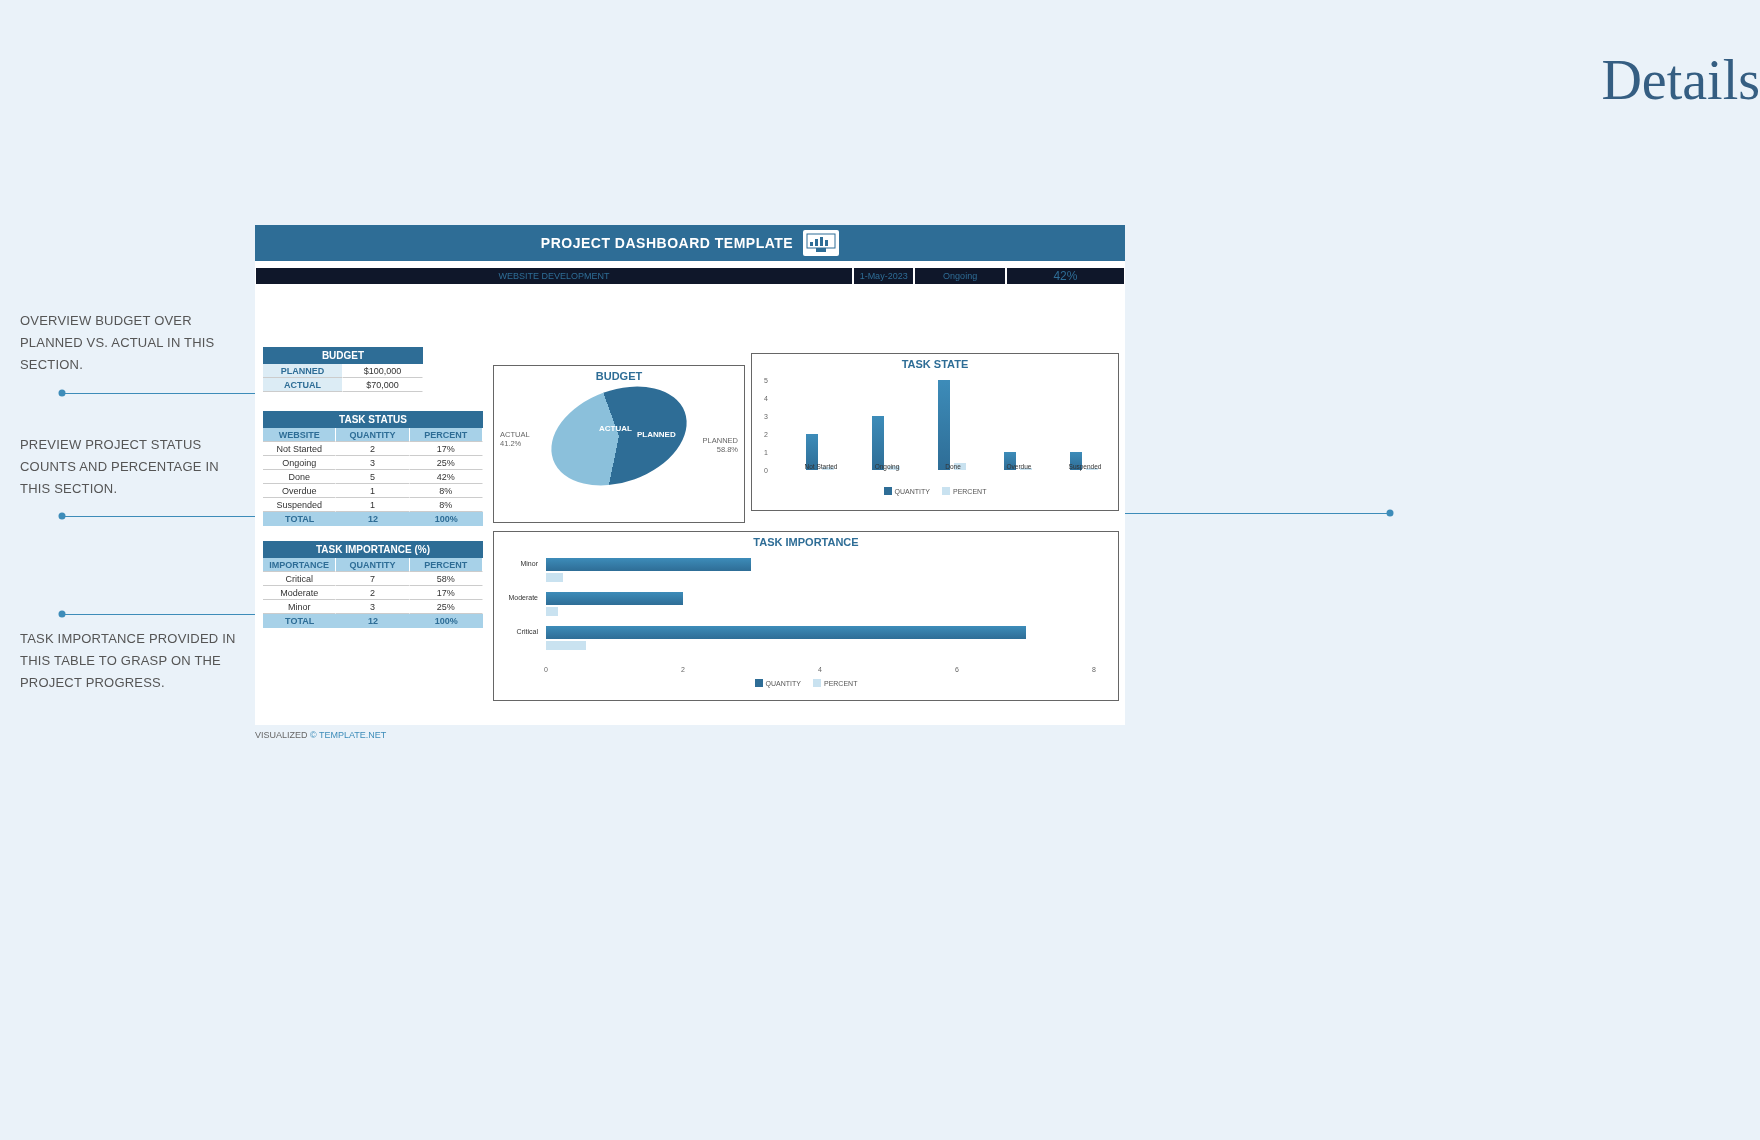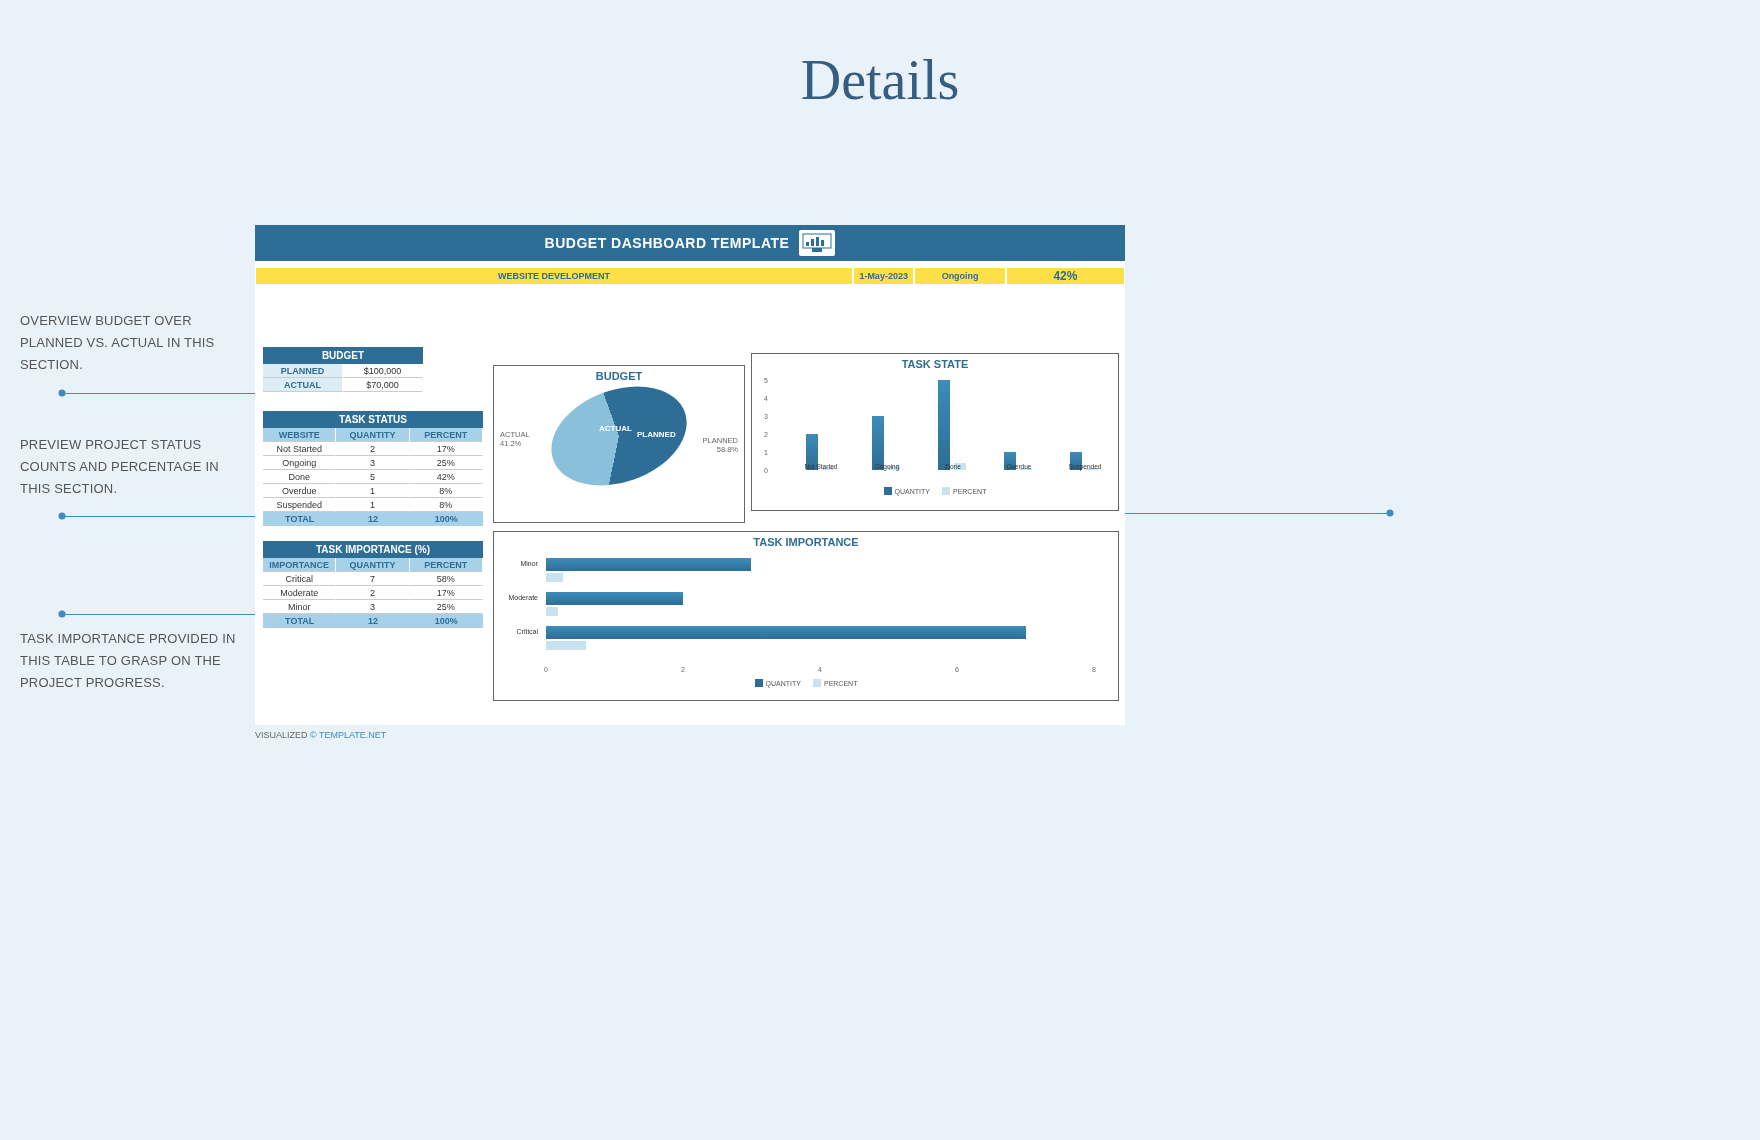--- a/index.html
+++ b/index.html
@@ -1,28 +1,28 @@
 <!DOCTYPE html>
 <html><head>
 <meta charset="utf-8">
 <style>
 html,body{margin:0;padding:0;background:#eaf2f9;font-family:Arial,Helvetica,sans-serif;width:1760px;height:1140px;overflow:hidden}
 .page{position:relative;width:1760px;height:1140px}
-.title{text-align:center;font-family:Georgia,'Times New Roman',serif;font-size:56px;color:#355e82;padding-top:48px}
+.title{text-align:right;font-family:Georgia,'Times New Roman',serif;font-size:56px;color:#355e82;padding-top:48px}
 .canvas{position:absolute;left:255px;top:225px;width:870px;height:500px;background:#fff}
 
 .hdr{background:#2e6d96;height:36px;color:#fff;font-weight:bold;font-size:14px;display:flex;align-items:center;justify-content:center;letter-spacing:.5px}
 .hdr .icon{margin-left:10px;width:36px;height:26px;background:#fff;border-radius:2px;display:flex;align-items:center;justify-content:center}
 .hdr .icon svg{width:30px;height:20px}
 .spacer{height:6px;background:#fff}
 
 .inforow{display:flex;height:18px;font-size:9px}
 .inforow>div{display:flex;align-items:center;justify-content:center;border:1px solid #fff}
 .info-h{background:#3d8cb9;color:#fff;font-weight:bold}
-.info-v{background:#fde047;color:#2e6d96;font-weight:bold}
+.info-v{background:#0f172a;color:#2e6d96;font-weight:normal}
 .pname{width:600px}.date{width:60px}.state{width:90px}.pct{width:118px}
 .pct.big{font-size:12px}
 
 .lt{position:absolute;left:8px;width:220px;font-size:9px}
 .lt-title{background:#2e6d96;color:#fff;font-weight:bold;text-align:center;padding:3px 0;font-size:10px}
 .lt-hd{display:flex;background:#a7d1e8}
 .lt-hd>div,.lt-row>div{flex:1;text-align:center;padding:1.5px 0;border-right:1px solid #fff;border-bottom:1px solid #ccc}
 .lt-hd>div{color:#2e6d96;font-weight:bold}
 .lt-row{display:flex;background:#fff}
 .lt-row>div{color:#333}
@@ -78,21 +78,21 @@
 
   <div class="cdot" style="left:62px;top:614px"></div>
   <div class="cline" style="left:62px;top:614px;width:200px"></div>
   <div class="callout" style="left:20px;top:628px;width:230px">TASK IMPORTANCE PROVIDED IN THIS TABLE TO GRASP ON THE PROJECT PROGRESS.</div>
 
   <div class="cdot" style="left:1390px;top:513px"></div>
   <div class="cline" style="left:1020px;top:513px;width:370px"></div>
 
   <div class="canvas">
     <div class="hdr">
-      <span>BUDGET DASHBOARD TEMPLATE</span>
+      <span>PROJECT DASHBOARD TEMPLATE</span>
       <span class="icon">
         <svg viewBox="0 0 30 20">
             <rect x="1" y="1" width="28" height="14" fill="none" stroke="#2e6d96"></rect>
             <rect x="4" y="9" width="3" height="4" fill="#2e6d96"></rect>
             <rect x="9" y="6" width="3" height="7" fill="#2e6d96"></rect>
             <rect x="14" y="4" width="3" height="9" fill="#2e6d96"></rect>
             <rect x="19" y="7" width="3" height="6" fill="#2e6d96"></rect>
             <rect x="10" y="15" width="10" height="4" fill="#2e6d96"></rect>
           </svg>
       </span>

